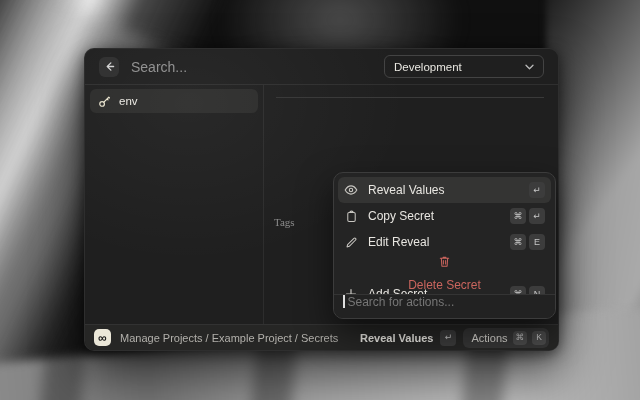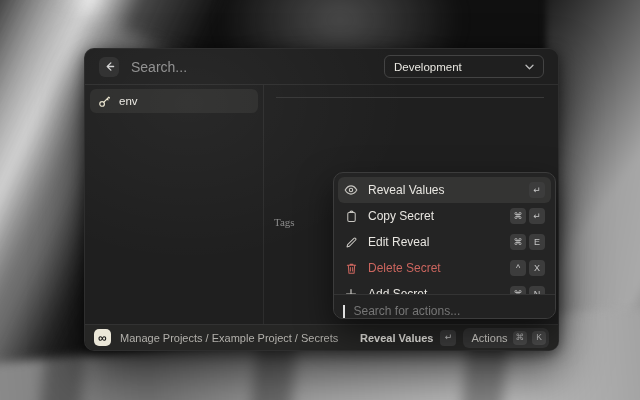--- a/index.html
+++ b/index.html
@@ -71,26 +71,26 @@
   .actions-group kbd{background:#4b4b4b;height:14px;min-width:14px;font-size:8.5px;}
 
   
   .menu{position:absolute;left:333px;top:172px;width:223px;height:147px;border-radius:10px;
     background:#242424;border:1px solid #3c3c3c;box-shadow:0 14px 34px rgba(0,0,0,.55);
     display:flex;flex-direction:column;overflow:hidden;}
   .menu-list{flex:1;padding:4px;overflow:hidden;}
   .menu-row{height:26px;display:flex;align-items:center;gap:10px;padding:0 6px;border-radius:6px;
     color:#e8e6e1;font-size:12px;}
   .menu-row.highlight{background:#343433;}
-  .menu-row.danger{color:#cb655e;}
+  .menu-row.danger{color:#cb655e;flex-direction:column;}
   .menu-row .mi{width:14px;display:flex;justify-content:center;color:#c9c7c2;}
   .menu-row.danger .mi{color:#cb655e;}
   .menu-row .keys{margin-left:auto;display:flex;gap:3px;}
-  .menu-search{flex:0 0 24px;border-top:1px solid #343434;display:flex;align-items:flex-end;
-    padding:0 9px;font-size:12px;color:#767676;background:#222;gap:6px;}
+  .menu-search{flex:0 0 24px;border-top:1px solid #343434;display:flex;align-items:flex-start;
+    padding:0 9px;font-size:12px;color:#767676;background:#222;}
   .caret{width:1.5px;height:13px;background:#dfdfdf;margin-right:3px;}
 
   svg{display:block;}
 </style>
 </head>
 <body>
 
 <div class="stage">
   <div class="wallpaper">
     <div class="wp wp-glow"></div>

